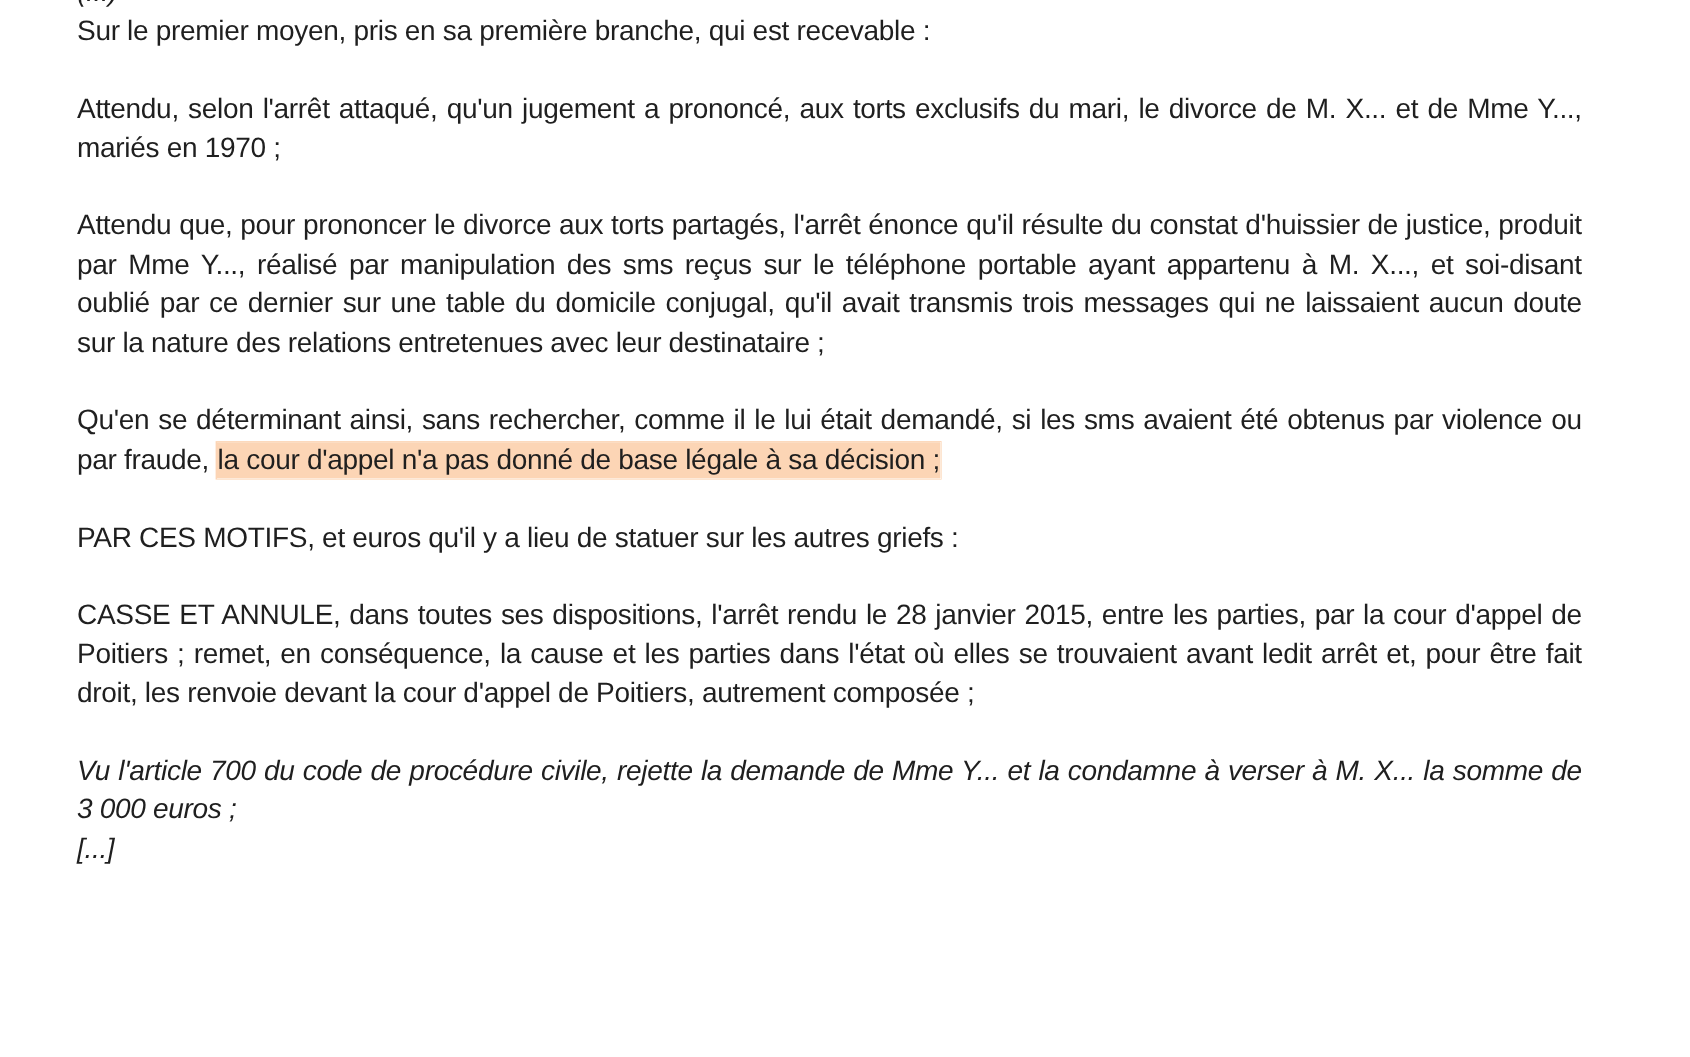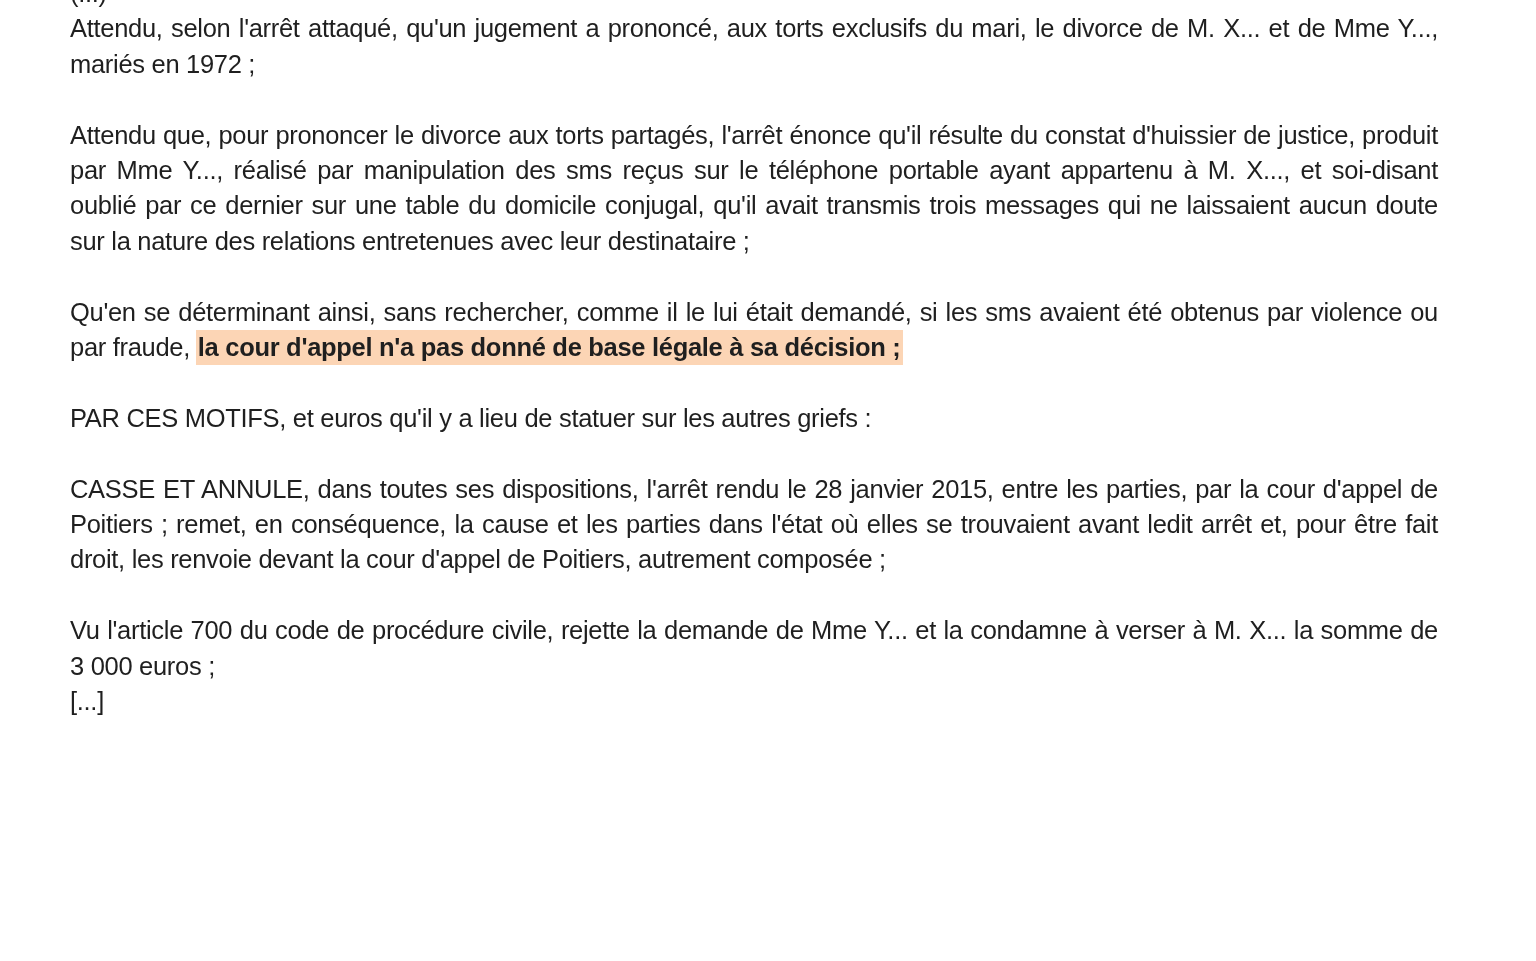--- a/index.html
+++ b/index.html
@@ -24,37 +24,38 @@
       color: #1f1f1f;
       letter-spacing: -0.3px;
     }
     .para {
       margin: 0 0 35.4px 0;
       text-align: justify;
       text-align-last: left;
     }
     .para.tight {
       margin-bottom: 0;
+      font-style: italic;
     }
     .hl {
       background: #fcd5b5;
       box-shadow: 0 0 0 1px #fcd5b5;
       padding: 2px 1px 3px 1px;
-      font-weight: bold;
     }
   </style>
 </head>
 <body>
 
 <div class="doc">
   <p class="para tight">(...)</p>
 
+  <p class="para">Sur le premier moyen, pris en sa première branche, qui est recevable :</p>
 
 
-  <p class="para">Attendu, selon l'arrêt attaqué, qu'un jugement a prononcé, aux torts exclusifs du mari, le divorce de M. X... et de Mme Y..., mariés en 1972 ;</p>
+  <p class="para">Attendu, selon l'arrêt attaqué, qu'un jugement a prononcé, aux torts exclusifs du mari, le divorce de M. X... et de Mme Y..., mariés en 1970 ;</p>
 
   <p class="para">Attendu que, pour prononcer le divorce aux torts partagés, l'arrêt énonce qu'il résulte du constat d'huissier de justice, produit par Mme Y..., réalisé par manipulation des sms reçus sur le téléphone portable ayant appartenu à M. X..., et soi-disant oublié par ce dernier sur une table du domicile conjugal, qu'il avait transmis trois messages qui ne laissaient aucun doute sur la nature des relations entretenues avec leur destinataire ;</p>
 
   <p class="para"><span>Qu'en se déterminant ainsi, sans rechercher, comme il le lui était demandé, si les sms avaient été obtenus par violence ou par fraude, </span><span class="hl">la cour d'appel n'a pas donné de base légale à sa décision ;</span></p>
 
   <p class="para">PAR CES MOTIFS, et euros qu'il y a lieu de statuer sur les autres griefs :</p>
 
   <p class="para">CASSE ET ANNULE, dans toutes ses dispositions, l'arrêt rendu le 28 janvier 2015, entre les parties, par la cour d'appel de Poitiers ; remet, en conséquence, la cause et les parties dans l'état où elles se trouvaient avant ledit arrêt et, pour être fait droit, les renvoie devant la cour d'appel de Poitiers, autrement composée ;</p>
 
 

